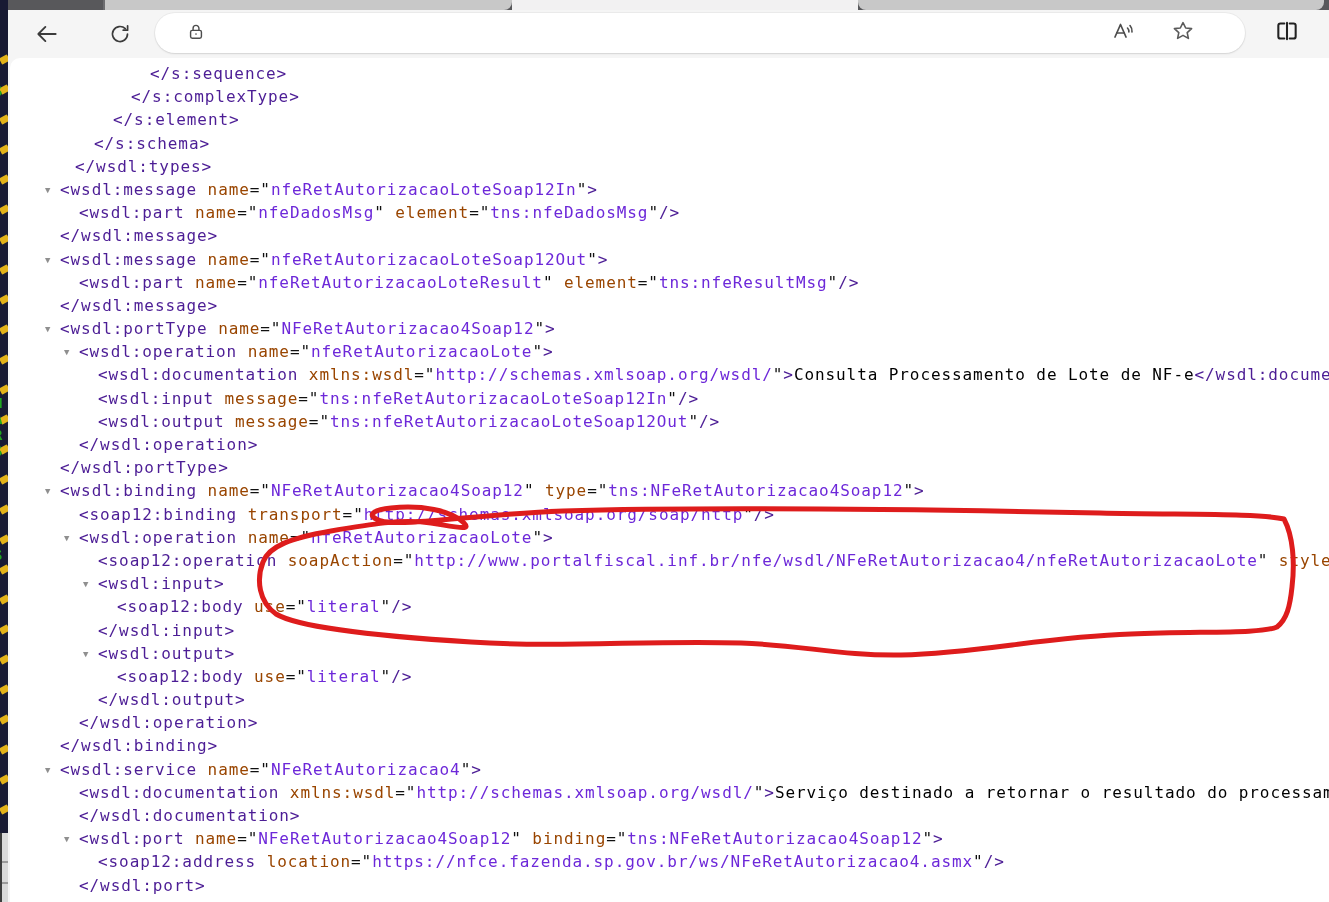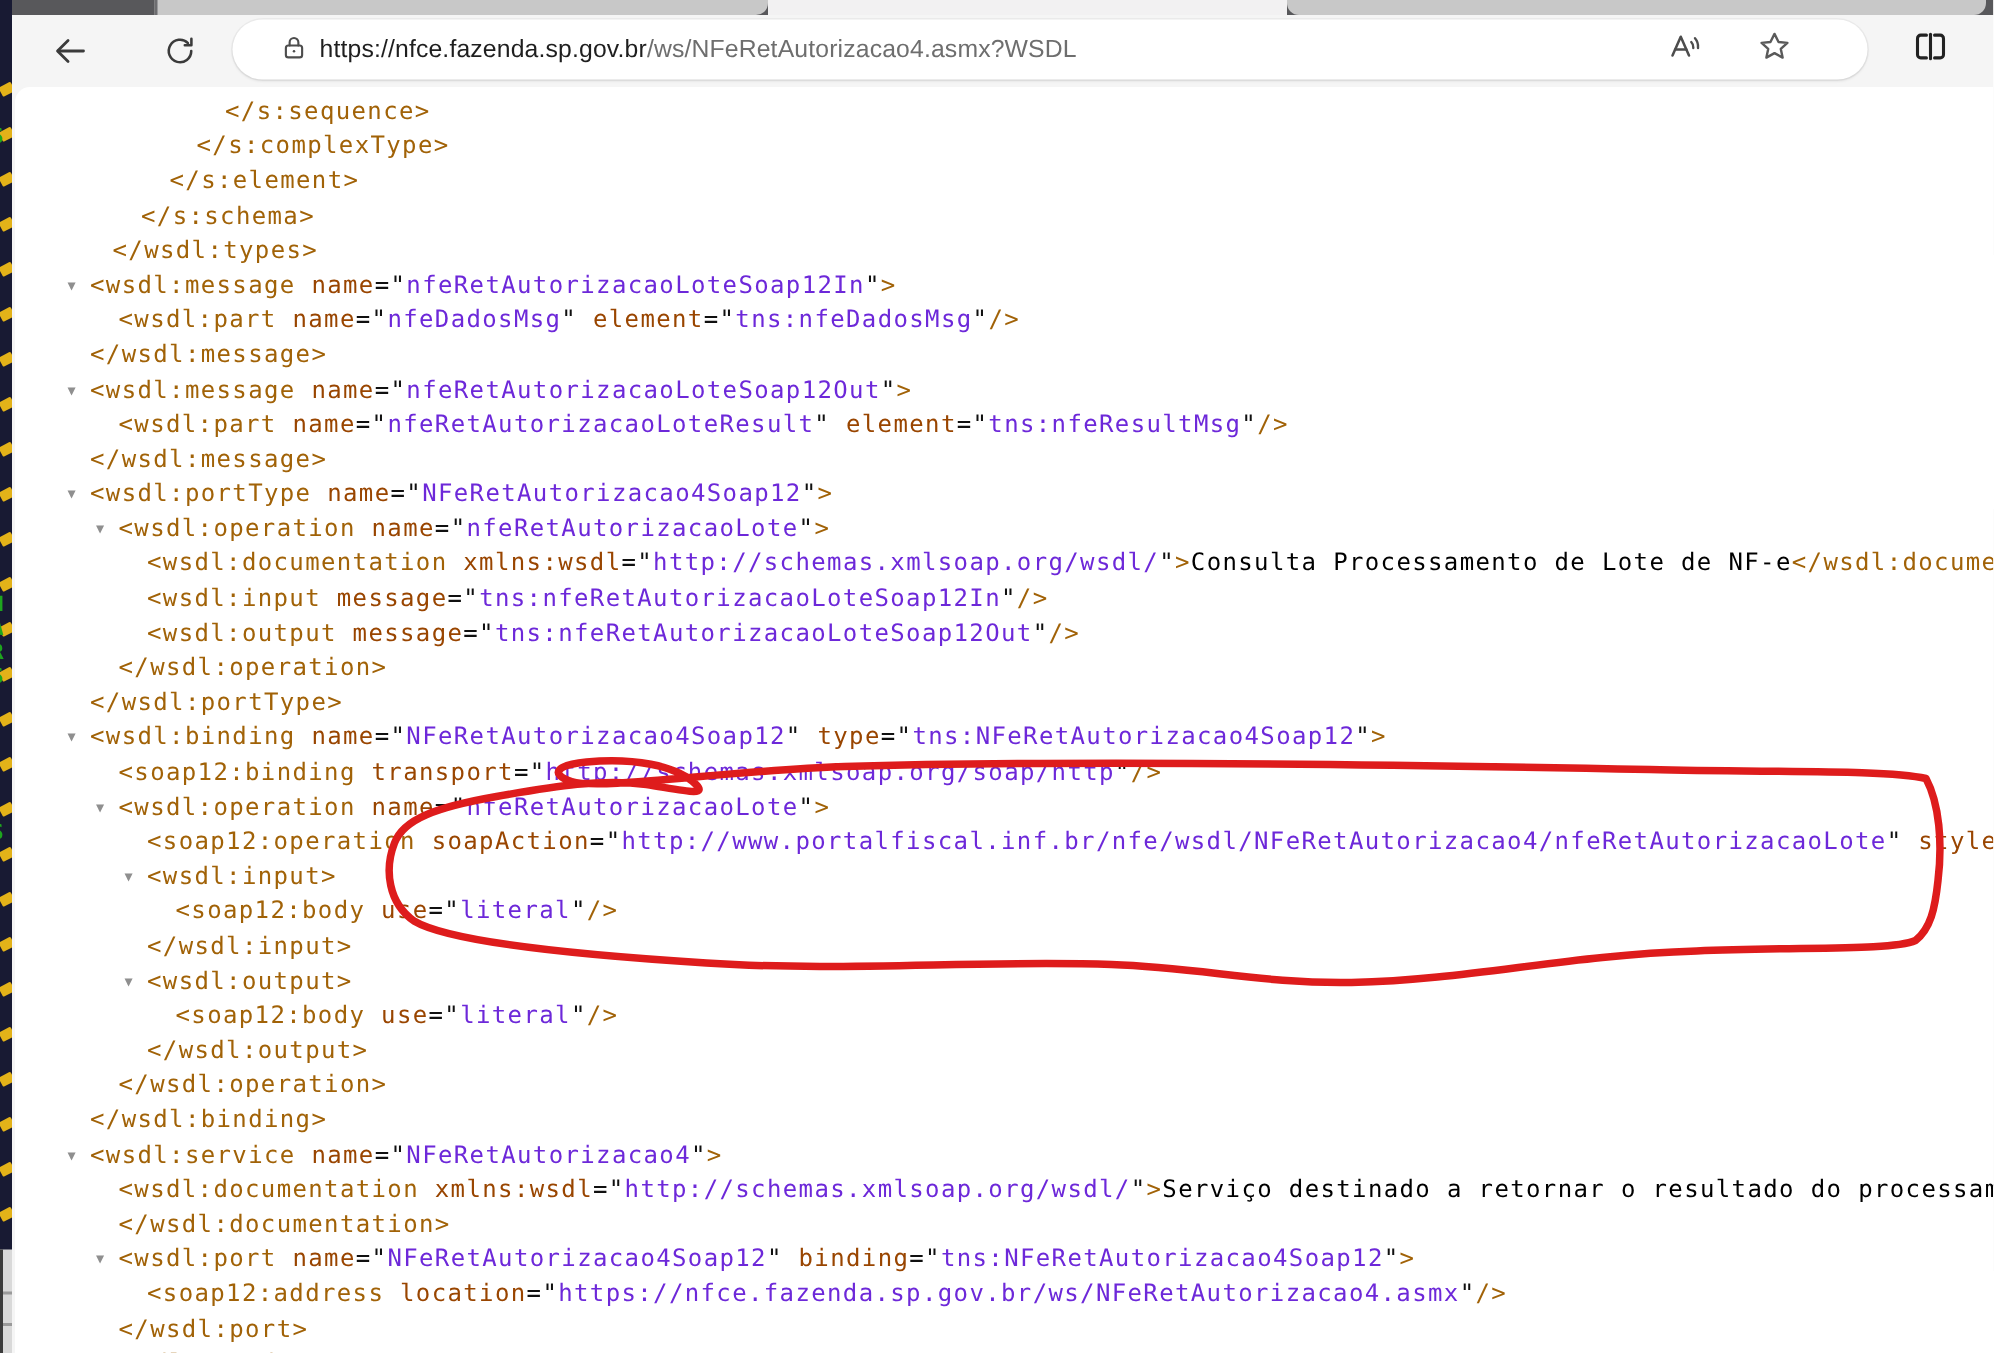--- a/index.html
+++ b/index.html
@@ -34,21 +34,21 @@
   
   #content-bg { position:absolute; left:8px; top:58px; width:1321px; height:844px; background:#f5f5f5; }
   #content-card { position:absolute; left:10px; top:58px; width:1319px; height:844px; background:#ffffff;
                   border-top-left-radius:10px; overflow:hidden; }
   #xml-root { position:absolute; left:0; top:4px; width:100%;
               font-family:"DejaVu Sans Mono","Liberation Mono",monospace;
               font-size:16px; letter-spacing:0.91px; line-height:23.2px; white-space:pre; }
   .xline { height:23.2px; white-space:pre; }
   .arr { display:inline-block; width:15px; margin-left:-15px; color:#8f8f8f; font-size:9px;
          letter-spacing:0; vertical-align:2px; cursor:pointer; }
-  .tok-g { color:#a16207; }
+  .tok-g { color:#4c1d95; }
   .tok-a { color:#994500; }
   .tok-q { color:#101010; }
   .tok-v { color:#6d28d9; }
   .tok-t { color:#000000; }
 
   
   #left-strip { position:absolute; left:0; top:0; width:8px; height:902px; background:#181a33; overflow:hidden; }
   .dash { position:absolute; left:0px; width:9px; height:7px; background:#e3b219; transform:rotate(-28deg); border-radius:1px; }
   .strip-letter { position:absolute; left:-6px; color:#1ea51e; font-family:"DejaVu Sans Mono",monospace;
                   font-size:14px; font-weight:bold; line-height:14px; }
@@ -91,21 +91,20 @@
     <div id="url-pill">
       <div id="lock-wrap">
         <span>
           <svg width="20" height="20" viewBox="0 0 24 24" fill="none" stroke="#4d4d4d" stroke-width="1.7" stroke-linecap="round">
             <rect x="5.5" y="10" width="13" height="9.5" rx="2"></rect>
             <path d="M8.5 10V7.5a3.5 3.5 0 0 1 7 0V10"></path>
             <circle cx="12" cy="14.5" r="1" fill="#4d4d4d" stroke="none"></circle>
           </svg>
         </span>
       </div>
-      <div id="url-text"><span id="url-host">https://nfce.fazenda.sp.gov.br</span><span id="url-path">/ws/NFeRetAutorizacao4.asmx?WSDL</span></div>
       <div class="pill-icon" id="read-aloud-btn">
         <span>
           <svg width="24" height="24" viewBox="0 0 24 24" fill="none" stroke="#4d4d4d" stroke-width="1.6" stroke-linecap="round" stroke-linejoin="round">
             <path d="M4 18 9.5 5.5 15 18" stroke-width="1.7"></path>
               <path d="M5.8 14h7.4"></path>
             <path d="M16.5 9a5.2 5.2 0 0 1 1.4 4"></path>
               <path d="M19 6.5a8.5 8.5 0 0 1 2 6.5"></path>
           </svg>
         </span>
       </div>

